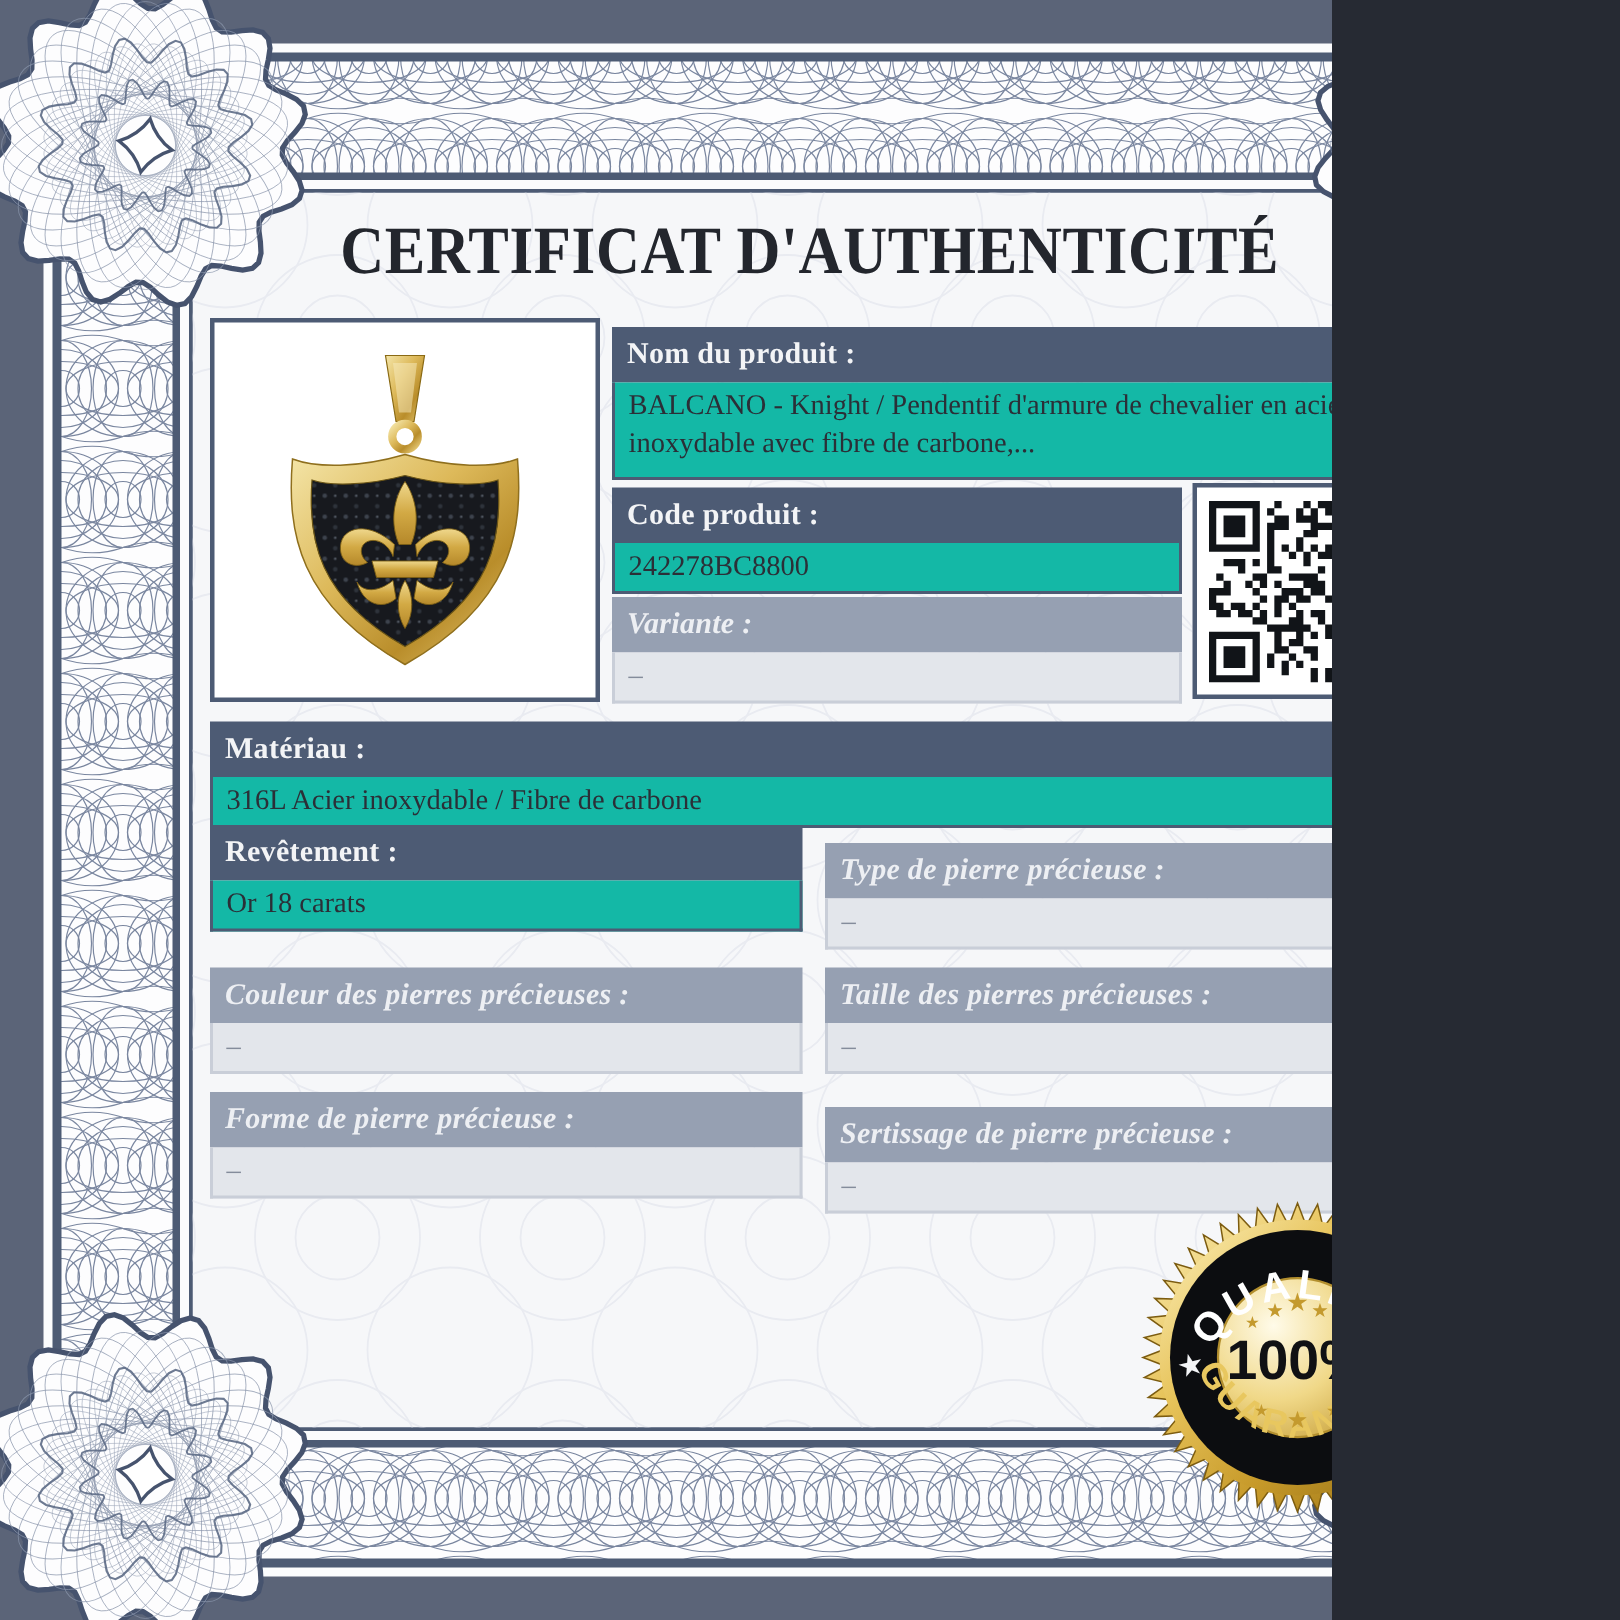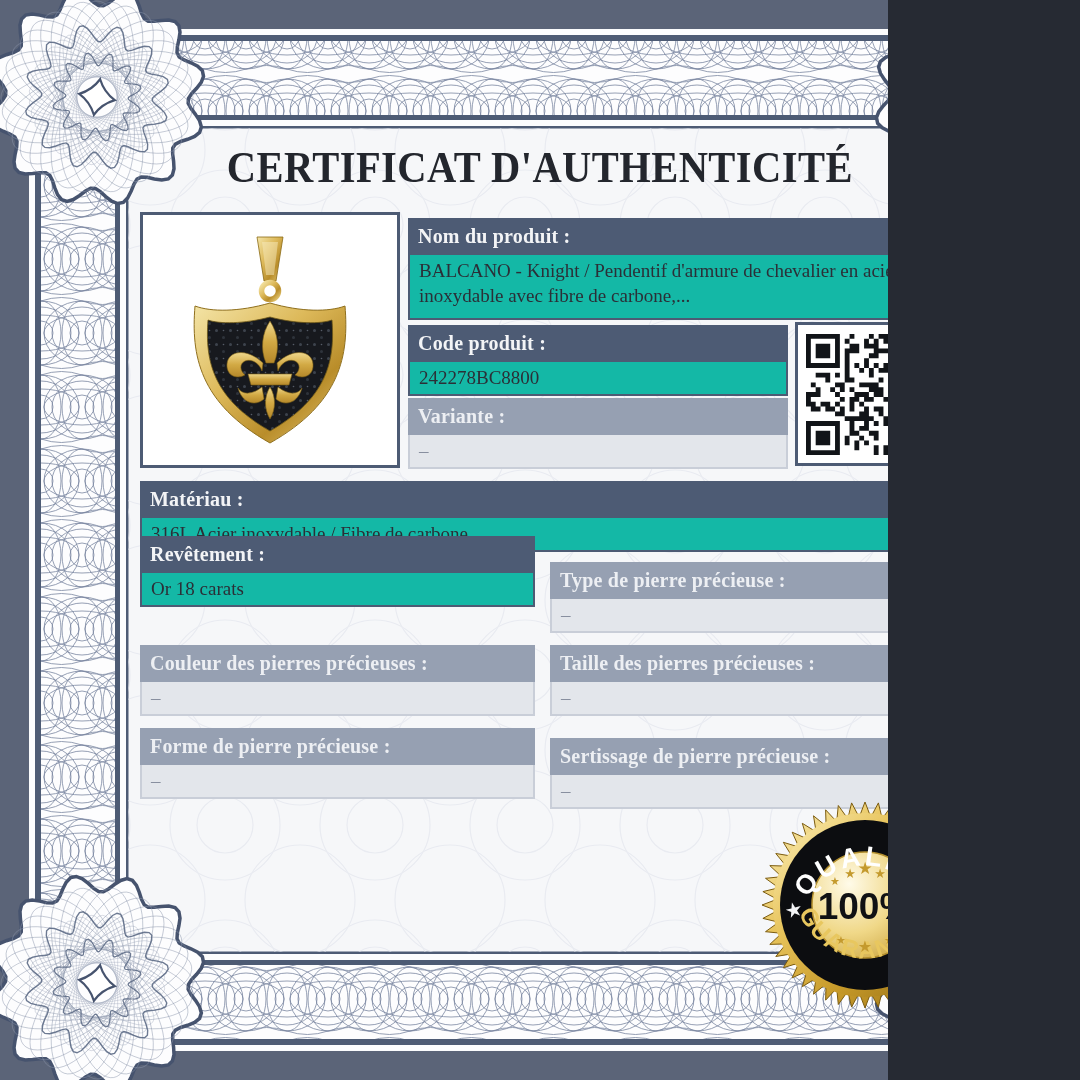--- a/index.html
+++ b/index.html
@@ -7,21 +7,21 @@
         font-family:"Liberation Serif","DejaVu Serif",serif;background:#5b6478;}
   .frame{position:absolute;left:0;top:0;width:1080px;height:1080px;}
   .title{position:absolute;left:129px;top:141px;width:822px;text-align:center;
          font-size:45px;font-weight:700;color:#23262d;white-space:nowrap;}
   .title span{display:inline-block;transform:scaleX(.9);letter-spacing:0.5px;}
   .sec{position:absolute;border-radius:31px;}
   .hdr{background:#4d5b74;color:#f3f4f6;font-weight:700;font-size:20px;
        padding:6px 10px 7px;letter-spacing:.2px;line-height:1.2;}
   .val{background:#14b8a6;border:2px solid #4d5b74;border-top:0;font-size:19px;
        color:#2b2f37;padding:3px 9px 4px;line-height:1.32;}
-  .sec.empty .hdr{background:#96a0b2;color:#edeff3;}
+  .sec.empty .hdr{background:#96a0b2;color:#edeff3;font-style:italic;}
   .sec.empty .val{background:#e3e6eb;border-color:#c9ced8;color:#848c9b;}
   .imgbox{position:absolute;left:140px;top:212px;width:260px;height:256px;
           background:#fff;border:3px solid #4d5b74;box-sizing:border-box;}
   .imgbox svg{width:100%;height:100%;display:block;}
   .qrbox{position:absolute;left:795px;top:322px;width:143px;height:144px;
          background:#fff;border:3px solid #4d5b74;box-sizing:border-box;
          display:flex;align-items:center;justify-content:center;}
   .warr .val{font-weight:700;font-size:22px;color:#23262d;line-height:1.3;
              padding:9px 12px;min-height:96px;}
   .badge{position:absolute;left:752px;top:792px;width:226px;height:226px;}
@@ -307,21 +307,21 @@
     <svg id="qrsvg" width="121" height="121" viewBox="0 0 125 125">
         <path d="M0,0h5v5h-5zM5,0h5v5h-5zM10,0h5v5h-5zM15,0h5v5h-5zM20,0h5v5h-5zM25,0h5v5h-5zM30,0h5v5h-5zM45,0h5v5h-5zM65,0h5v5h-5zM75,0h5v5h-5zM80,0h5v5h-5zM90,0h5v5h-5zM95,0h5v5h-5zM100,0h5v5h-5zM105,0h5v5h-5zM110,0h5v5h-5zM115,0h5v5h-5zM120,0h5v5h-5zM0,5h5v5h-5zM30,5h5v5h-5zM40,5h5v5h-5zM60,5h5v5h-5zM70,5h5v5h-5zM80,5h5v5h-5zM90,5h5v5h-5zM120,5h5v5h-5zM0,10h5v5h-5zM10,10h5v5h-5zM15,10h5v5h-5zM20,10h5v5h-5zM30,10h5v5h-5zM45,10h5v5h-5zM50,10h5v5h-5zM60,10h5v5h-5zM65,10h5v5h-5zM70,10h5v5h-5zM90,10h5v5h-5zM100,10h5v5h-5zM105,10h5v5h-5zM110,10h5v5h-5zM120,10h5v5h-5zM0,15h5v5h-5zM10,15h5v5h-5zM15,15h5v5h-5zM20,15h5v5h-5zM30,15h5v5h-5zM40,15h5v5h-5zM45,15h5v5h-5zM50,15h5v5h-5zM70,15h5v5h-5zM75,15h5v5h-5zM80,15h5v5h-5zM90,15h5v5h-5zM100,15h5v5h-5zM105,15h5v5h-5zM110,15h5v5h-5zM120,15h5v5h-5zM0,20h5v5h-5zM10,20h5v5h-5zM15,20h5v5h-5zM20,20h5v5h-5zM30,20h5v5h-5zM40,20h5v5h-5zM65,20h5v5h-5zM70,20h5v5h-5zM90,20h5v5h-5zM100,20h5v5h-5zM105,20h5v5h-5zM110,20h5v5h-5zM120,20h5v5h-5zM0,25h5v5h-5zM30,25h5v5h-5zM40,25h5v5h-5zM60,25h5v5h-5zM90,25h5v5h-5zM120,25h5v5h-5zM0,30h5v5h-5zM5,30h5v5h-5zM10,30h5v5h-5zM15,30h5v5h-5zM20,30h5v5h-5zM25,30h5v5h-5zM30,30h5v5h-5zM40,30h5v5h-5zM50,30h5v5h-5zM60,30h5v5h-5zM70,30h5v5h-5zM80,30h5v5h-5zM90,30h5v5h-5zM95,30h5v5h-5zM100,30h5v5h-5zM105,30h5v5h-5zM110,30h5v5h-5zM115,30h5v5h-5zM120,30h5v5h-5zM40,35h5v5h-5zM55,35h5v5h-5zM65,35h5v5h-5zM75,35h5v5h-5zM80,35h5v5h-5zM10,40h5v5h-5zM15,40h5v5h-5zM20,40h5v5h-5zM30,40h5v5h-5zM40,40h5v5h-5zM65,40h5v5h-5zM95,40h5v5h-5zM105,40h5v5h-5zM110,40h5v5h-5zM120,40h5v5h-5zM20,45h5v5h-5zM40,45h5v5h-5zM45,45h5v5h-5zM75,45h5v5h-5zM85,45h5v5h-5zM90,45h5v5h-5zM105,45h5v5h-5zM110,45h5v5h-5zM115,45h5v5h-5zM120,45h5v5h-5zM5,50h5v5h-5zM30,50h5v5h-5zM35,50h5v5h-5zM55,50h5v5h-5zM60,50h5v5h-5zM65,50h5v5h-5zM70,50h5v5h-5zM90,50h5v5h-5zM100,50h5v5h-5zM10,55h5v5h-5zM25,55h5v5h-5zM35,55h5v5h-5zM45,55h5v5h-5zM65,55h5v5h-5zM70,55h5v5h-5zM75,55h5v5h-5zM100,55h5v5h-5zM105,55h5v5h-5zM110,55h5v5h-5zM115,55h5v5h-5zM0,60h5v5h-5zM5,60h5v5h-5zM10,60h5v5h-5zM30,60h5v5h-5zM50,60h5v5h-5zM55,60h5v5h-5zM60,60h5v5h-5zM70,60h5v5h-5zM75,60h5v5h-5zM90,60h5v5h-5zM105,60h5v5h-5zM110,60h5v5h-5zM115,60h5v5h-5zM120,60h5v5h-5zM0,65h5v5h-5zM35,65h5v5h-5zM45,65h5v5h-5zM50,65h5v5h-5zM60,65h5v5h-5zM65,65h5v5h-5zM80,65h5v5h-5zM90,65h5v5h-5zM100,65h5v5h-5zM105,65h5v5h-5zM120,65h5v5h-5zM0,70h5v5h-5zM5,70h5v5h-5zM15,70h5v5h-5zM20,70h5v5h-5zM30,70h5v5h-5zM45,70h5v5h-5zM55,70h5v5h-5zM110,70h5v5h-5zM5,75h5v5h-5zM10,75h5v5h-5zM20,75h5v5h-5zM25,75h5v5h-5zM35,75h5v5h-5zM45,75h5v5h-5zM60,75h5v5h-5zM70,75h5v5h-5zM75,75h5v5h-5zM90,75h5v5h-5zM95,75h5v5h-5zM100,75h5v5h-5zM30,80h5v5h-5zM35,80h5v5h-5zM55,80h5v5h-5zM60,80h5v5h-5zM75,80h5v5h-5zM85,80h5v5h-5zM90,80h5v5h-5zM100,80h5v5h-5zM105,80h5v5h-5zM115,80h5v5h-5zM120,80h5v5h-5zM40,85h5v5h-5zM45,85h5v5h-5zM50,85h5v5h-5zM55,85h5v5h-5zM60,85h5v5h-5zM65,85h5v5h-5zM80,85h5v5h-5zM90,85h5v5h-5zM95,85h5v5h-5zM120,85h5v5h-5zM0,90h5v5h-5zM5,90h5v5h-5zM10,90h5v5h-5zM15,90h5v5h-5zM20,90h5v5h-5zM25,90h5v5h-5zM30,90h5v5h-5zM45,90h5v5h-5zM60,90h5v5h-5zM70,90h5v5h-5zM80,90h5v5h-5zM90,90h5v5h-5zM100,90h5v5h-5zM120,90h5v5h-5zM0,95h5v5h-5zM30,95h5v5h-5zM45,95h5v5h-5zM55,95h5v5h-5zM60,95h5v5h-5zM90,95h5v5h-5zM95,95h5v5h-5zM105,95h5v5h-5zM110,95h5v5h-5zM115,95h5v5h-5zM120,95h5v5h-5zM0,100h5v5h-5zM10,100h5v5h-5zM15,100h5v5h-5zM20,100h5v5h-5zM30,100h5v5h-5zM45,100h5v5h-5zM50,100h5v5h-5zM65,100h5v5h-5zM70,100h5v5h-5zM95,100h5v5h-5zM105,100h5v5h-5zM110,100h5v5h-5zM0,105h5v5h-5zM10,105h5v5h-5zM15,105h5v5h-5zM20,105h5v5h-5zM30,105h5v5h-5zM40,105h5v5h-5zM55,105h5v5h-5zM70,105h5v5h-5zM85,105h5v5h-5zM95,105h5v5h-5zM115,105h5v5h-5zM0,110h5v5h-5zM10,110h5v5h-5zM15,110h5v5h-5zM20,110h5v5h-5zM30,110h5v5h-5zM40,110h5v5h-5zM50,110h5v5h-5zM60,110h5v5h-5zM85,110h5v5h-5zM90,110h5v5h-5zM95,110h5v5h-5zM100,110h5v5h-5zM120,110h5v5h-5zM0,115h5v5h-5zM30,115h5v5h-5zM50,115h5v5h-5zM70,115h5v5h-5zM80,115h5v5h-5zM85,115h5v5h-5zM105,115h5v5h-5zM110,115h5v5h-5zM115,115h5v5h-5zM0,120h5v5h-5zM5,120h5v5h-5zM10,120h5v5h-5zM15,120h5v5h-5zM20,120h5v5h-5zM25,120h5v5h-5zM30,120h5v5h-5zM70,120h5v5h-5zM80,120h5v5h-5zM90,120h5v5h-5zM100,120h5v5h-5z" fill="#111418"></path>
       </svg>
   </div>
 
   <div class="sec" style="left:140px;top:481px;width:798px;">
     <div class="hdr">Matériau :</div>
     <div class="val">316L Acier inoxydable / Fibre de carbone</div>
   </div>
 
-  <div class="sec" style="left:140px;top:536px;width:395px;">
+  <div class="sec" style="left:140px;top:550px;width:395px;">
     <div class="hdr">Revêtement :</div>
     <div class="val">Or 18 carats</div>
   </div>
   <div class="sec empty" style="left:550px;top:562px;width:388px;">
     <div class="hdr">Type de pierre précieuse :</div>
     <div class="val">–</div>
   </div>
 
   <div class="sec empty" style="left:140px;top:645px;width:395px;">
     <div class="hdr">Couleur des pierres précieuses :</div>

